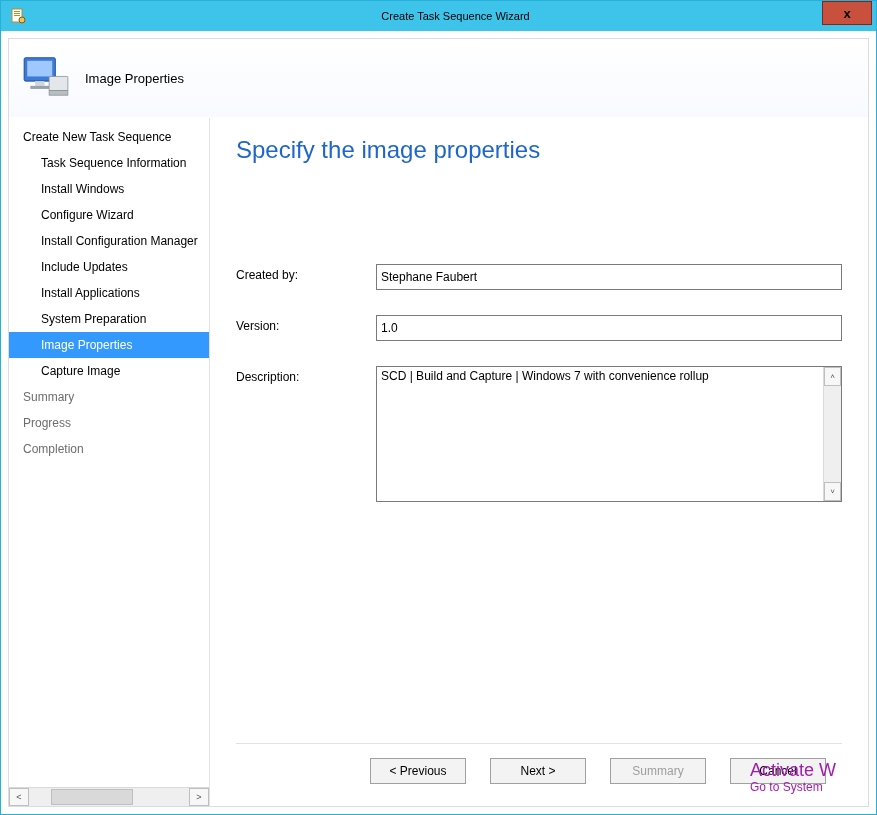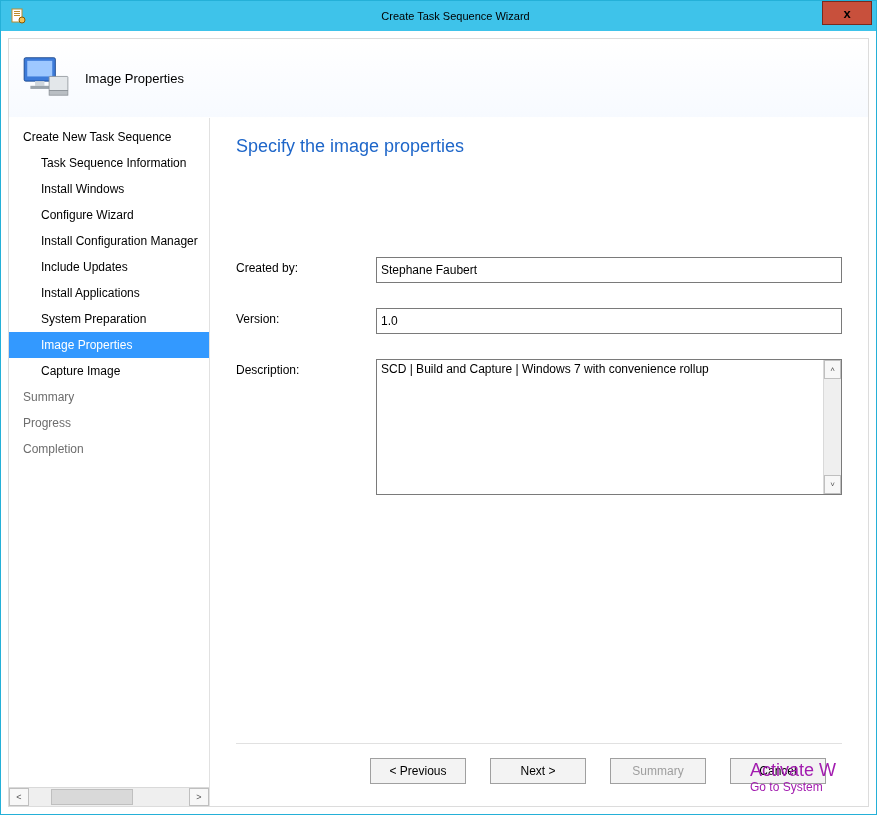--- a/index.html
+++ b/index.html
@@ -18,21 +18,21 @@
 .navlist{flex:1;overflow:hidden;padding-top:6px}
 .nav-item{height:26px;line-height:26px;padding-left:14px;white-space:nowrap;overflow:hidden;text-overflow:clip;font-size:12px;color:#000;cursor:default}
 .nav-item.sub{padding-left:32px}
 .nav-item.selected{background:#3399ff;color:#fff}
 .nav-item.dim{color:#6d6d6d}
 .hscroll{height:18px;border-top:1px solid #d9d9d9;display:flex;align-items:stretch;background:#f0f0f0}
 .hscroll .btn{width:18px;border:1px solid #bfbfbf;background:#f7f7f7;display:flex;align-items:center;justify-content:center;font-size:9px;color:#555}
 .hscroll .track{flex:1;position:relative;background:#efefef}
 .hscroll .thumb{position:absolute;left:22px;top:1px;width:80px;height:14px;background:#d9d9d9;border:1px solid #bfbfbf}
 .content{flex:1;display:flex;flex-direction:column;padding:18px 26px 8px 26px;min-width:0}
-.content h1{margin:0 0 28px 0;font-weight:400;font-size:18px;color:#1e66c9}
+.content h1{margin:0 0 28px 0;font-weight:400;font-size:24px;color:#1e66c9}
 .form{margin-top:72px}
 .row{display:flex;align-items:flex-start;margin-bottom:25px}
 .row label{width:140px;padding-top:4px;font-size:12px}
 .row .field{flex:1}
 input[type=text]{width:100%;box-sizing:border-box;height:22px;border:1px solid #7a7a7a;font:inherit;padding:12px 4px}
 .ta-wrap{position:relative;width:100%;height:136px;border:1px solid #7a7a7a;box-sizing:border-box;display:flex}
 .ta-wrap textarea{flex:1;border:none;resize:none;font:inherit;padding:2px 4px;outline:none}
 .ta-scroll{width:17px;border-left:1px solid #d9d9d9;display:flex;flex-direction:column;background:#f0f0f0}
 .ta-scroll .sbtn{height:17px;border:1px solid #bfbfbf;background:#f7f7f7;display:flex;align-items:center;justify-content:center;font-size:8px;color:#555}
 .ta-scroll .strack{flex:1;background:#efefef}

